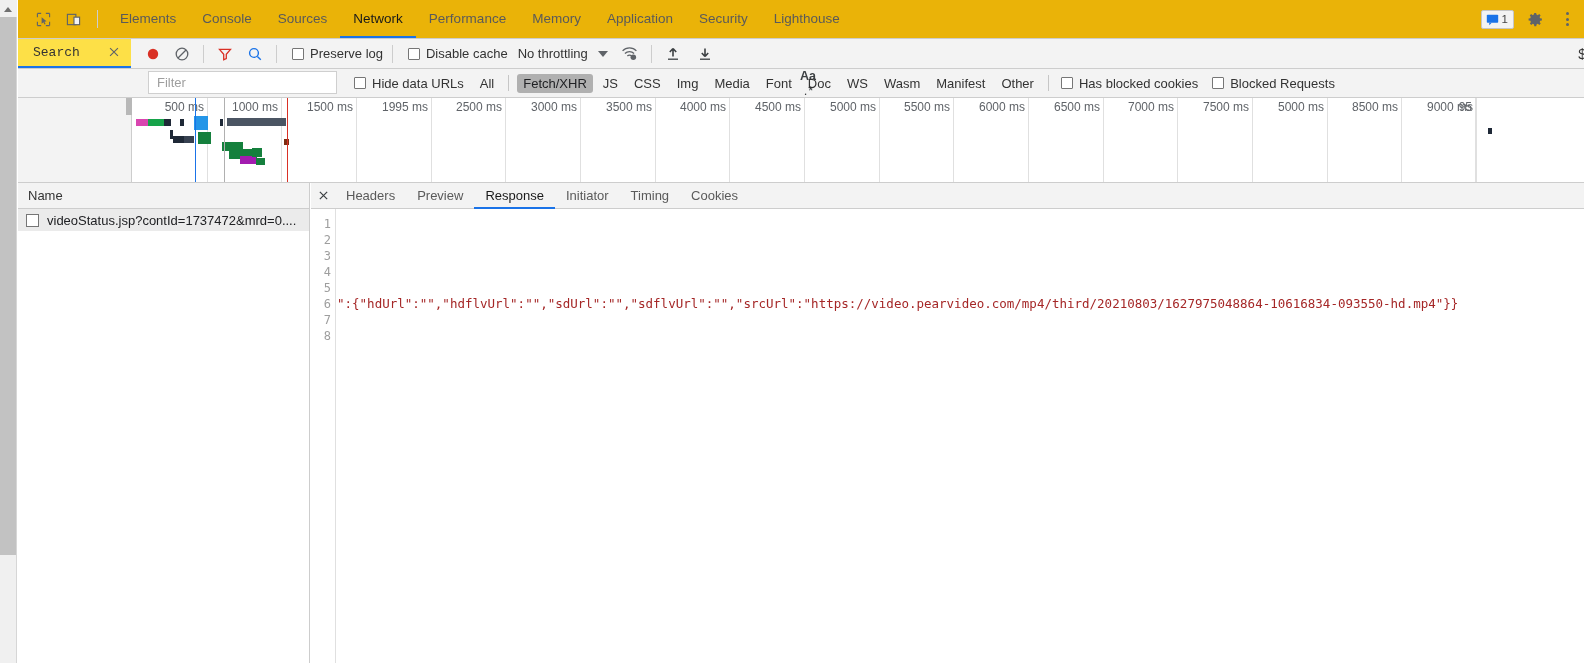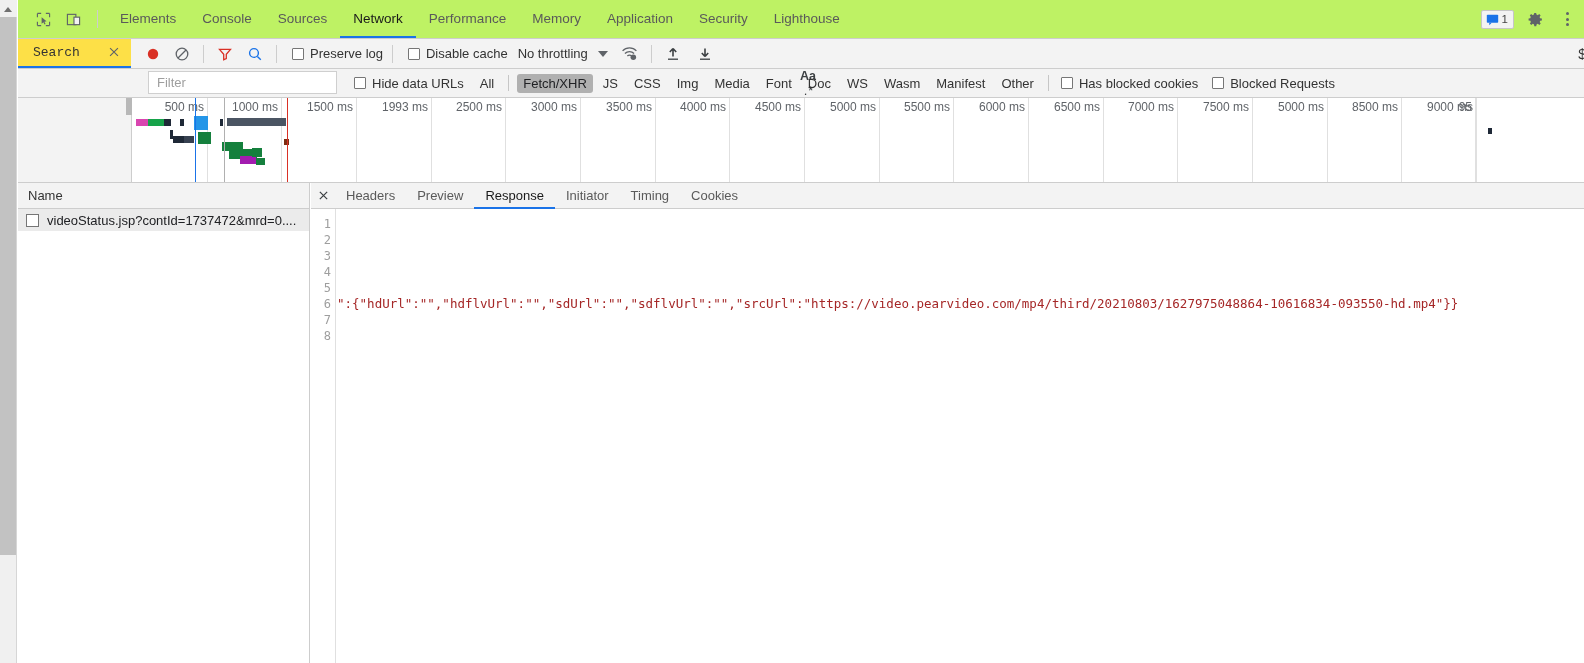--- a/index.html
+++ b/index.html
@@ -33,21 +33,21 @@
   }
 
   
   .devtools {
     position: absolute; left: 18px; top: 0; width: 1566px; height: 663px;
     background: #ffffff;
   }
 
   
   .tabstrip {
-    position: relative; height: 38px; background: #bef264;
+    position: relative; height: 38px; background: #eab308;
     border-bottom: 1px solid #cdcdcd;
     display: flex; align-items: center;
   }
   .tb-icon {
     width: 26px; height: 26px; margin: 0 2px;
     display: flex; align-items: center; justify-content: center;
     cursor: pointer;
   }
   .tb-icon:first-child { margin-left: 12px; }
   .vsep { width: 1px; height: 18px; background: #cdcdcd; margin: 0 9px; }
@@ -403,21 +403,21 @@
           <div class="ov-tick" style="left: 75px;">
             <span>500 ms</span>
           </div>
           <div class="ov-tick" style="left: 149px;">
             <span>1000 ms</span>
           </div>
           <div class="ov-tick" style="left: 224px;">
             <span>1500 ms</span>
           </div>
           <div class="ov-tick" style="left: 299px;">
-            <span>1993 ms</span>
+            <span>1995 ms</span>
           </div>
           <div class="ov-tick" style="left: 373px;">
             <span>2500 ms</span>
           </div>
           <div class="ov-tick" style="left: 448px; text-align: right;">
             <span>3000 ms</span>
           </div>
           <div class="ov-tick" style="left: 523px;">
             <span>3500 ms</span>
           </div>

